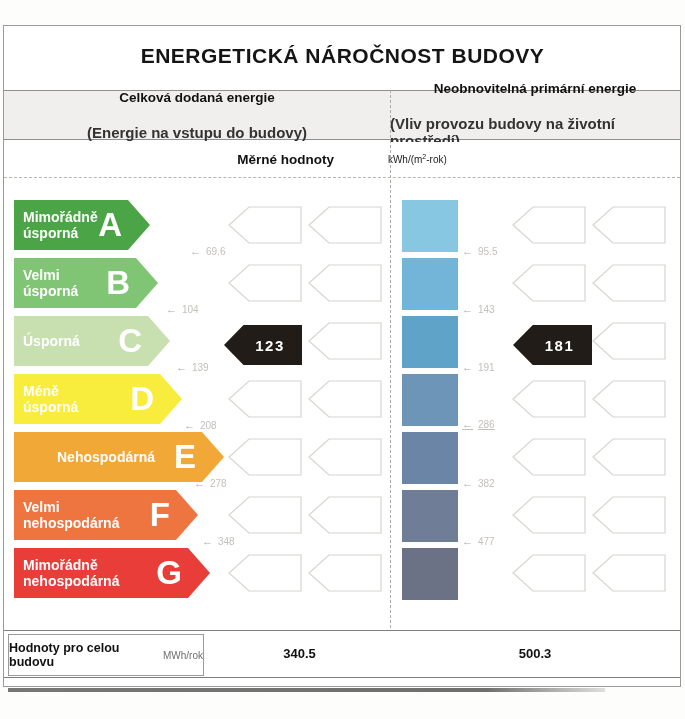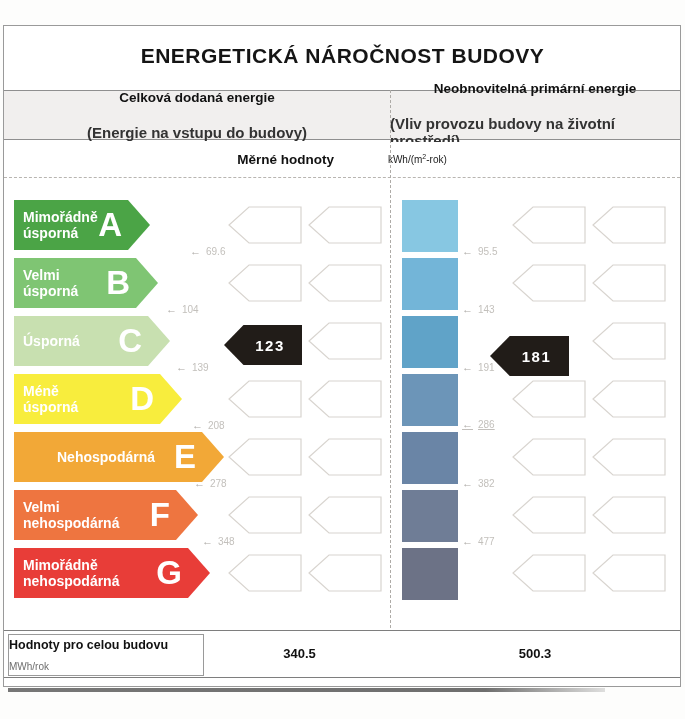--- a/index.html
+++ b/index.html
@@ -32,25 +32,25 @@
         font-size:33px;font-weight:bold;color:#ffffff;}
   .blue-seg{position:absolute;left:402px;width:56px;height:52px;}
   .outline-arrow{position:absolute;width:74px;height:38px;}
   .thr{position:absolute;font-size:10px;color:#c3c0bc;white-space:nowrap;}
   .thr .tick{color:#aba8a4;font-size:11px;margin-right:5px;}
   .measured-arrow{position:absolute;top:147px;height:40px;background:#211c18;
         clip-path:polygon(0 50%, 25% 0, 100% 0, 100% 100%, 25% 100%);
         display:flex;align-items:center;justify-content:center;}
   .measured-arrow span{color:#fff;font-size:15px;font-weight:bold;letter-spacing:1.5px;padding-left:14px;}
   .measured-left{left:224px;width:78px;}
-  .measured-right{left:490px;width:79px;margin-top:11px;}
+  .measured-right{left:513px;width:79px;}
   .bottom-section{position:absolute;left:4px;top:630px;width:676px;height:48px;
         border-top:1px solid #7e7e7e;border-bottom:1px solid #7e7e7e;box-sizing:border-box;background:#fff;}
   .bottom-cell{position:absolute;left:4px;top:3px;width:194px;height:40px;border:1px solid #9a9a9a;
-        display:flex;flex-direction:column;justify-content:center;gap:8px;}
+        display:flex;flex-direction:row;align-items:center;justify-content:center;gap:8px;}
   .bottom-label{font-size:12.5px;font-weight:bold;color:#111;}
   .bottom-unit{font-size:10px;color:#6e6e6e;margin-top:1px;}
   .bottom-value{position:absolute;top:15px;font-size:13px;font-weight:bold;color:#111;text-align:center;}
   .bottom-value.left{left:201px;width:189px;}
   .bottom-value.right{left:386px;width:290px;}
   .scan-shadow{position:absolute;left:8px;top:688px;width:597px;height:4px;
         background:linear-gradient(90deg,#4a4a4a 0%,#3f3f3f 80%,rgba(90,90,90,.25) 100%);opacity:.75;}
 </style>
 </head>
 <body>
@@ -147,21 +147,21 @@
         </svg></div>
       <div class="outline-arrow" style="left: 308px; top: 202px;"><svg width="74" height="38" viewBox="0 0 74 38">
           <polygon points="21,1 73,1 73,37 21,37 1,19" fill="#ffffff" stroke="#d8d4cf" stroke-width="1.2"></polygon>
         </svg></div>
       <div class="outline-arrow" style="left: 512px; top: 202px;"><svg width="74" height="38" viewBox="0 0 74 38">
           <polygon points="21,1 73,1 73,37 21,37 1,19" fill="#ffffff" stroke="#d8d4cf" stroke-width="1.2"></polygon>
         </svg></div>
       <div class="outline-arrow" style="left: 592px; top: 202px;"><svg width="74" height="38" viewBox="0 0 74 38">
           <polygon points="21,1 73,1 73,37 21,37 1,19" fill="#ffffff" stroke="#d8d4cf" stroke-width="1.2"></polygon>
         </svg></div>
-      <div class="thr" style="left: 192px; top: 241px; text-align: center;"><span class="tick">←</span>208</div>
+      <div class="thr" style="left: 184px; top: 241px; text-align: center;"><span class="tick">←</span>208</div>
       <div class="thr" style="left: 462px; top: 240px; text-decoration: underline;"><span class="tick">←</span>286</div>
       <div class="class-arrow" style="top: 254px; left: 14px; width: 176px; background: rgb(242, 168, 55); padding-left: 34px;">
         <span class="class-label">Nehospodárná</span>
         <span class="class-letter">E</span>
       </div>
       <div class="blue-seg" style="top: 254px; background: rgb(106, 133, 166);"></div>
       <div class="outline-arrow" style="left: 228px; top: 260px;"><svg width="74" height="38" viewBox="0 0 74 38">
           <polygon points="21,1 73,1 73,37 21,37 1,19" fill="#ffffff" stroke="#d8d4cf" stroke-width="1.2"></polygon>
         </svg></div>
       <div class="outline-arrow" style="left: 308px; top: 260px;"><svg width="74" height="38" viewBox="0 0 74 38">

